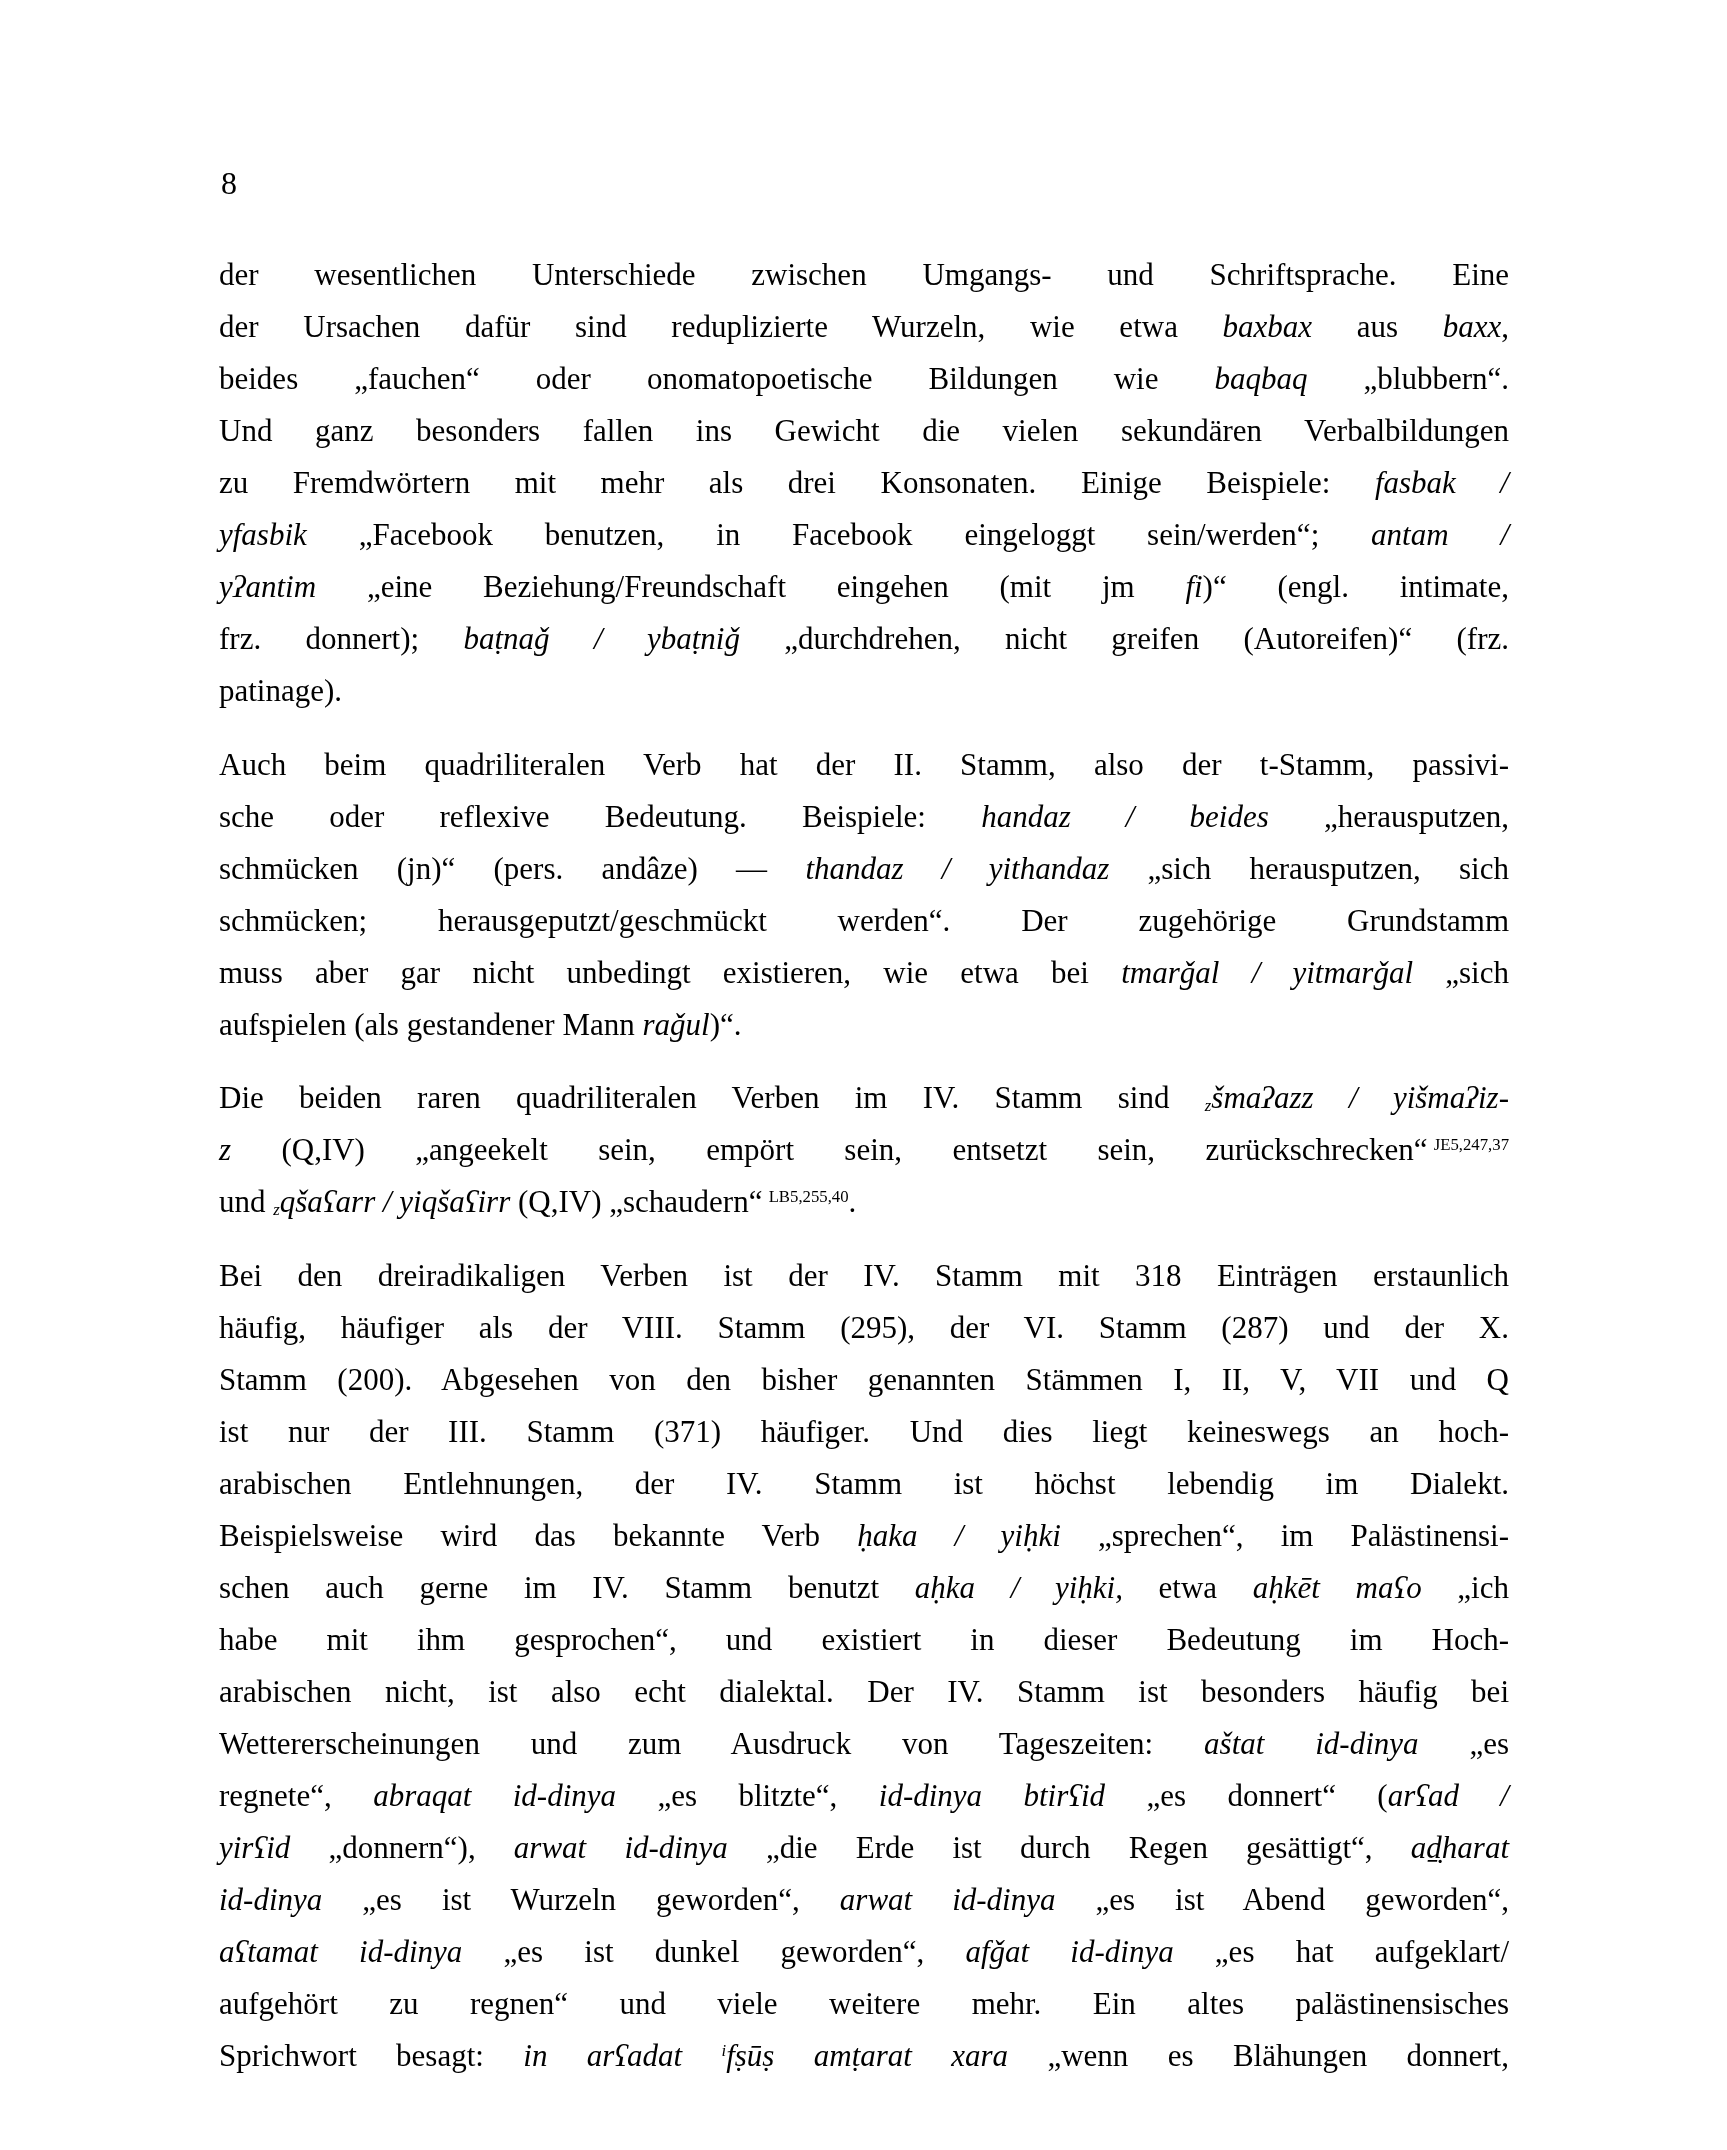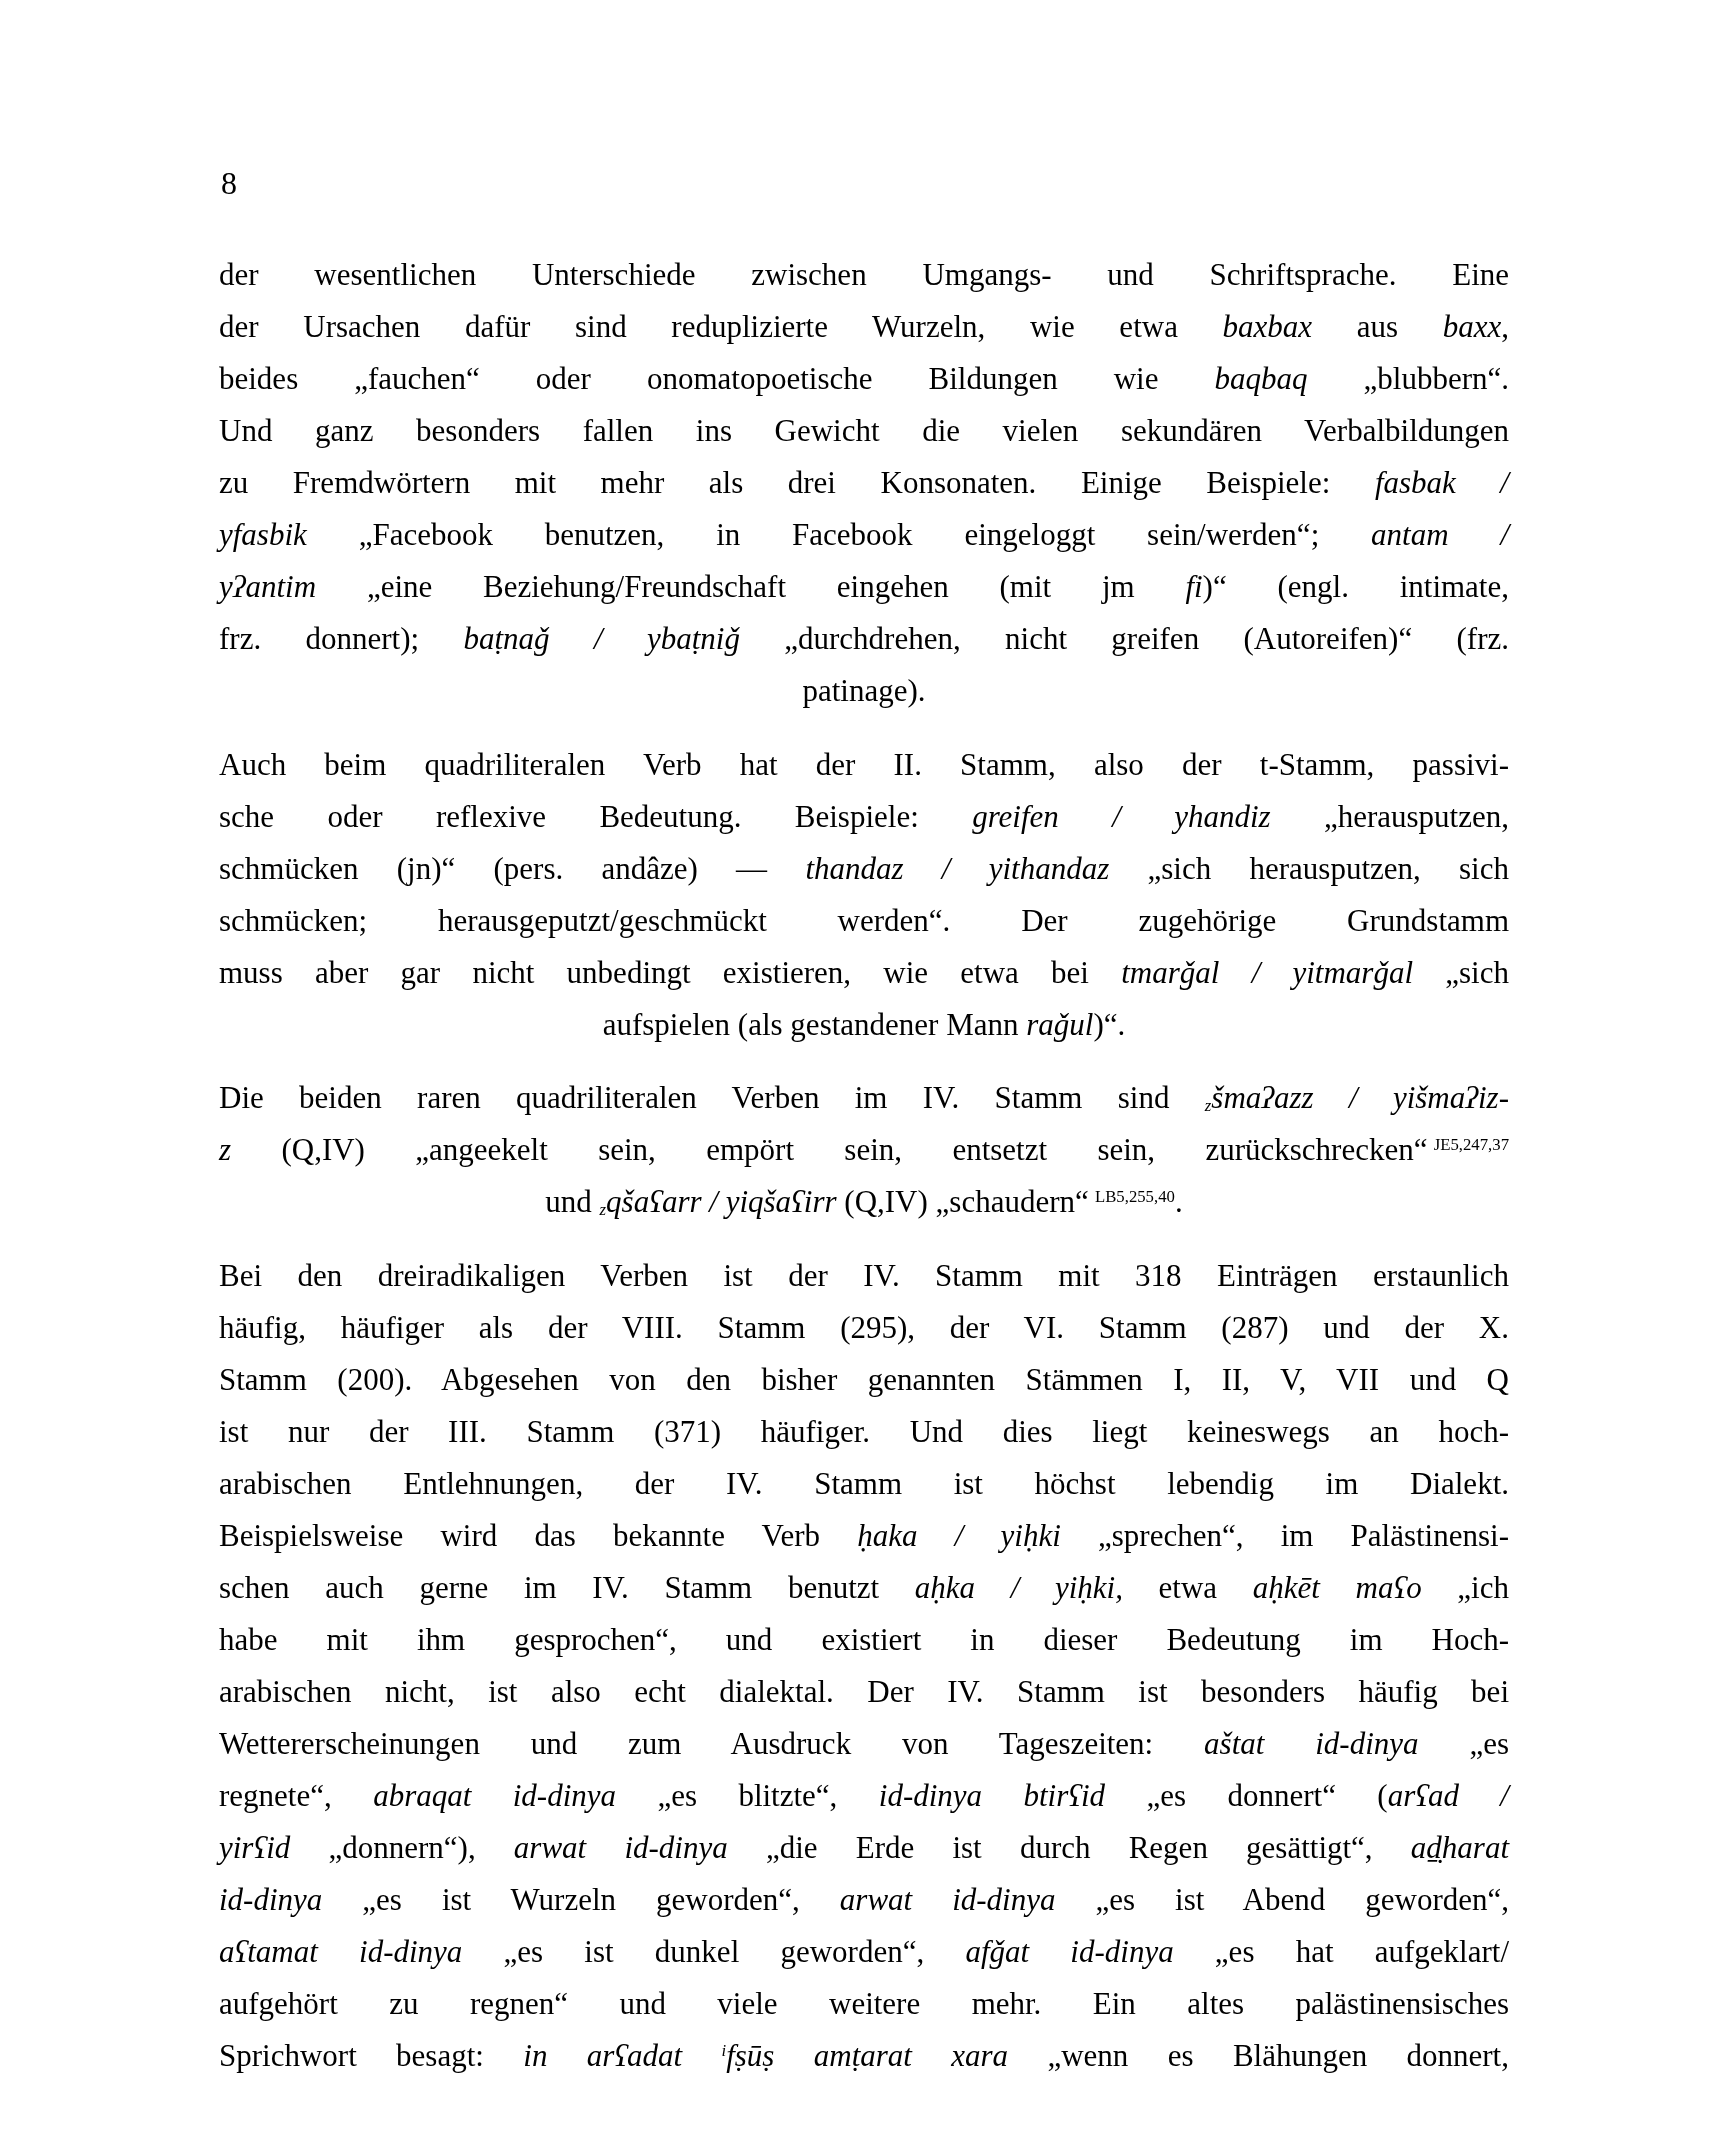--- a/index.html
+++ b/index.html
@@ -28,21 +28,21 @@
     line-height: 52px;
   }
   .para { margin: 0 0 21.5px 0; }
   .line { height: 52px; white-space: nowrap; }
   .line.jl {
     white-space: normal;
     text-align: justify;
     text-align-last: justify;
     text-justify: inter-word;
   }
-  .line.ll { text-align: center; font-family: Liberation Serif, serif; }
+  .line.ll { text-align: left; font-family: Liberation Serif, serif; }
   .it { font-style: italic; }
   .sup {
     font-size: 54%;
     vertical-align: 0.58em;
     line-height: 0;
   }
   .sub {
     font-size: 54%;
     vertical-align: -0.18em;
     line-height: 0;
@@ -60,21 +60,21 @@
         <div class="line jl"><span>beides „fauchen“ oder onomatopoetische Bildungen wie </span><span class="it">baqbaq</span><span> „blubbern“.</span></div>
         <div class="line jl"><span>Und ganz besonders fallen ins Gewicht die vielen sekundären Verbalbildungen</span></div>
         <div class="line jl"><span>zu Fremdwörtern mit mehr als drei Konsonaten. Einige Beispiele: </span><span class="it">fasbak /</span></div>
         <div class="line jl"><span class="it">yfasbik</span><span> „Facebook benutzen, in Facebook eingeloggt sein/werden“; </span><span class="it">antam /</span></div>
         <div class="line jl"><span class="it">yʔantim</span><span> „eine Beziehung/Freundschaft eingehen (mit jm </span><span class="it">fi</span><span>)“ (engl. intimate,</span></div>
         <div class="line jl"><span>frz. donnert); </span><span class="it">baṭnaǧ / ybaṭniǧ</span><span> „durchdrehen, nicht greifen (Autoreifen)“ (frz.</span></div>
         <div class="line ll"><span>patinage).</span></div>
       </div>
       <div class="para">
         <div class="line jl"><span>Auch beim quadriliteralen Verb hat der II. Stamm, also der t-Stamm, passivi-</span></div>
-        <div class="line jl"><span>sche oder reflexive Bedeutung. Beispiele: </span><span class="it">greifen / yhandiz</span><span> „herausputzen,</span></div>
+        <div class="line jl"><span>sche oder reflexive Bedeutung. Beispiele: </span><span class="it">handaz / beides</span><span> „herausputzen,</span></div>
         <div class="line jl"><span>schmücken (jn)“ (pers. andâze) — </span><span class="it">thandaz / yithandaz</span><span> „sich herausputzen, sich</span></div>
         <div class="line jl"><span>schmücken; herausgeputzt/geschmückt werden“. Der zugehörige Grundstamm</span></div>
         <div class="line jl"><span>muss aber gar nicht unbedingt existieren, wie etwa bei </span><span class="it">tmarǧal / yitmarǧal</span><span> „sich</span></div>
         <div class="line ll"><span>aufspielen (als gestandener Mann </span><span class="it">raǧul</span><span>)“.</span></div>
       </div>
       <div class="para">
         <div class="line jl"><span>Die beiden raren quadriliteralen Verben im IV. Stamm sind </span><span class="it sub">z</span><span class="it">šmaʔazz / yišmaʔiz-</span></div>
         <div class="line jl"><span class="it">z</span><span> (Q,IV) „angeekelt sein, empört sein, entsetzt sein, zurückschrecken“ </span><span class="sup">JE5,247,37</span></div>
         <div class="line ll"><span>und </span><span class="it sub">z</span><span class="it">qšaʕarr / yiqšaʕirr</span><span> (Q,IV) „schaudern“ </span><span class="sup">LB5,255,40</span><span>.</span></div>
       </div>

